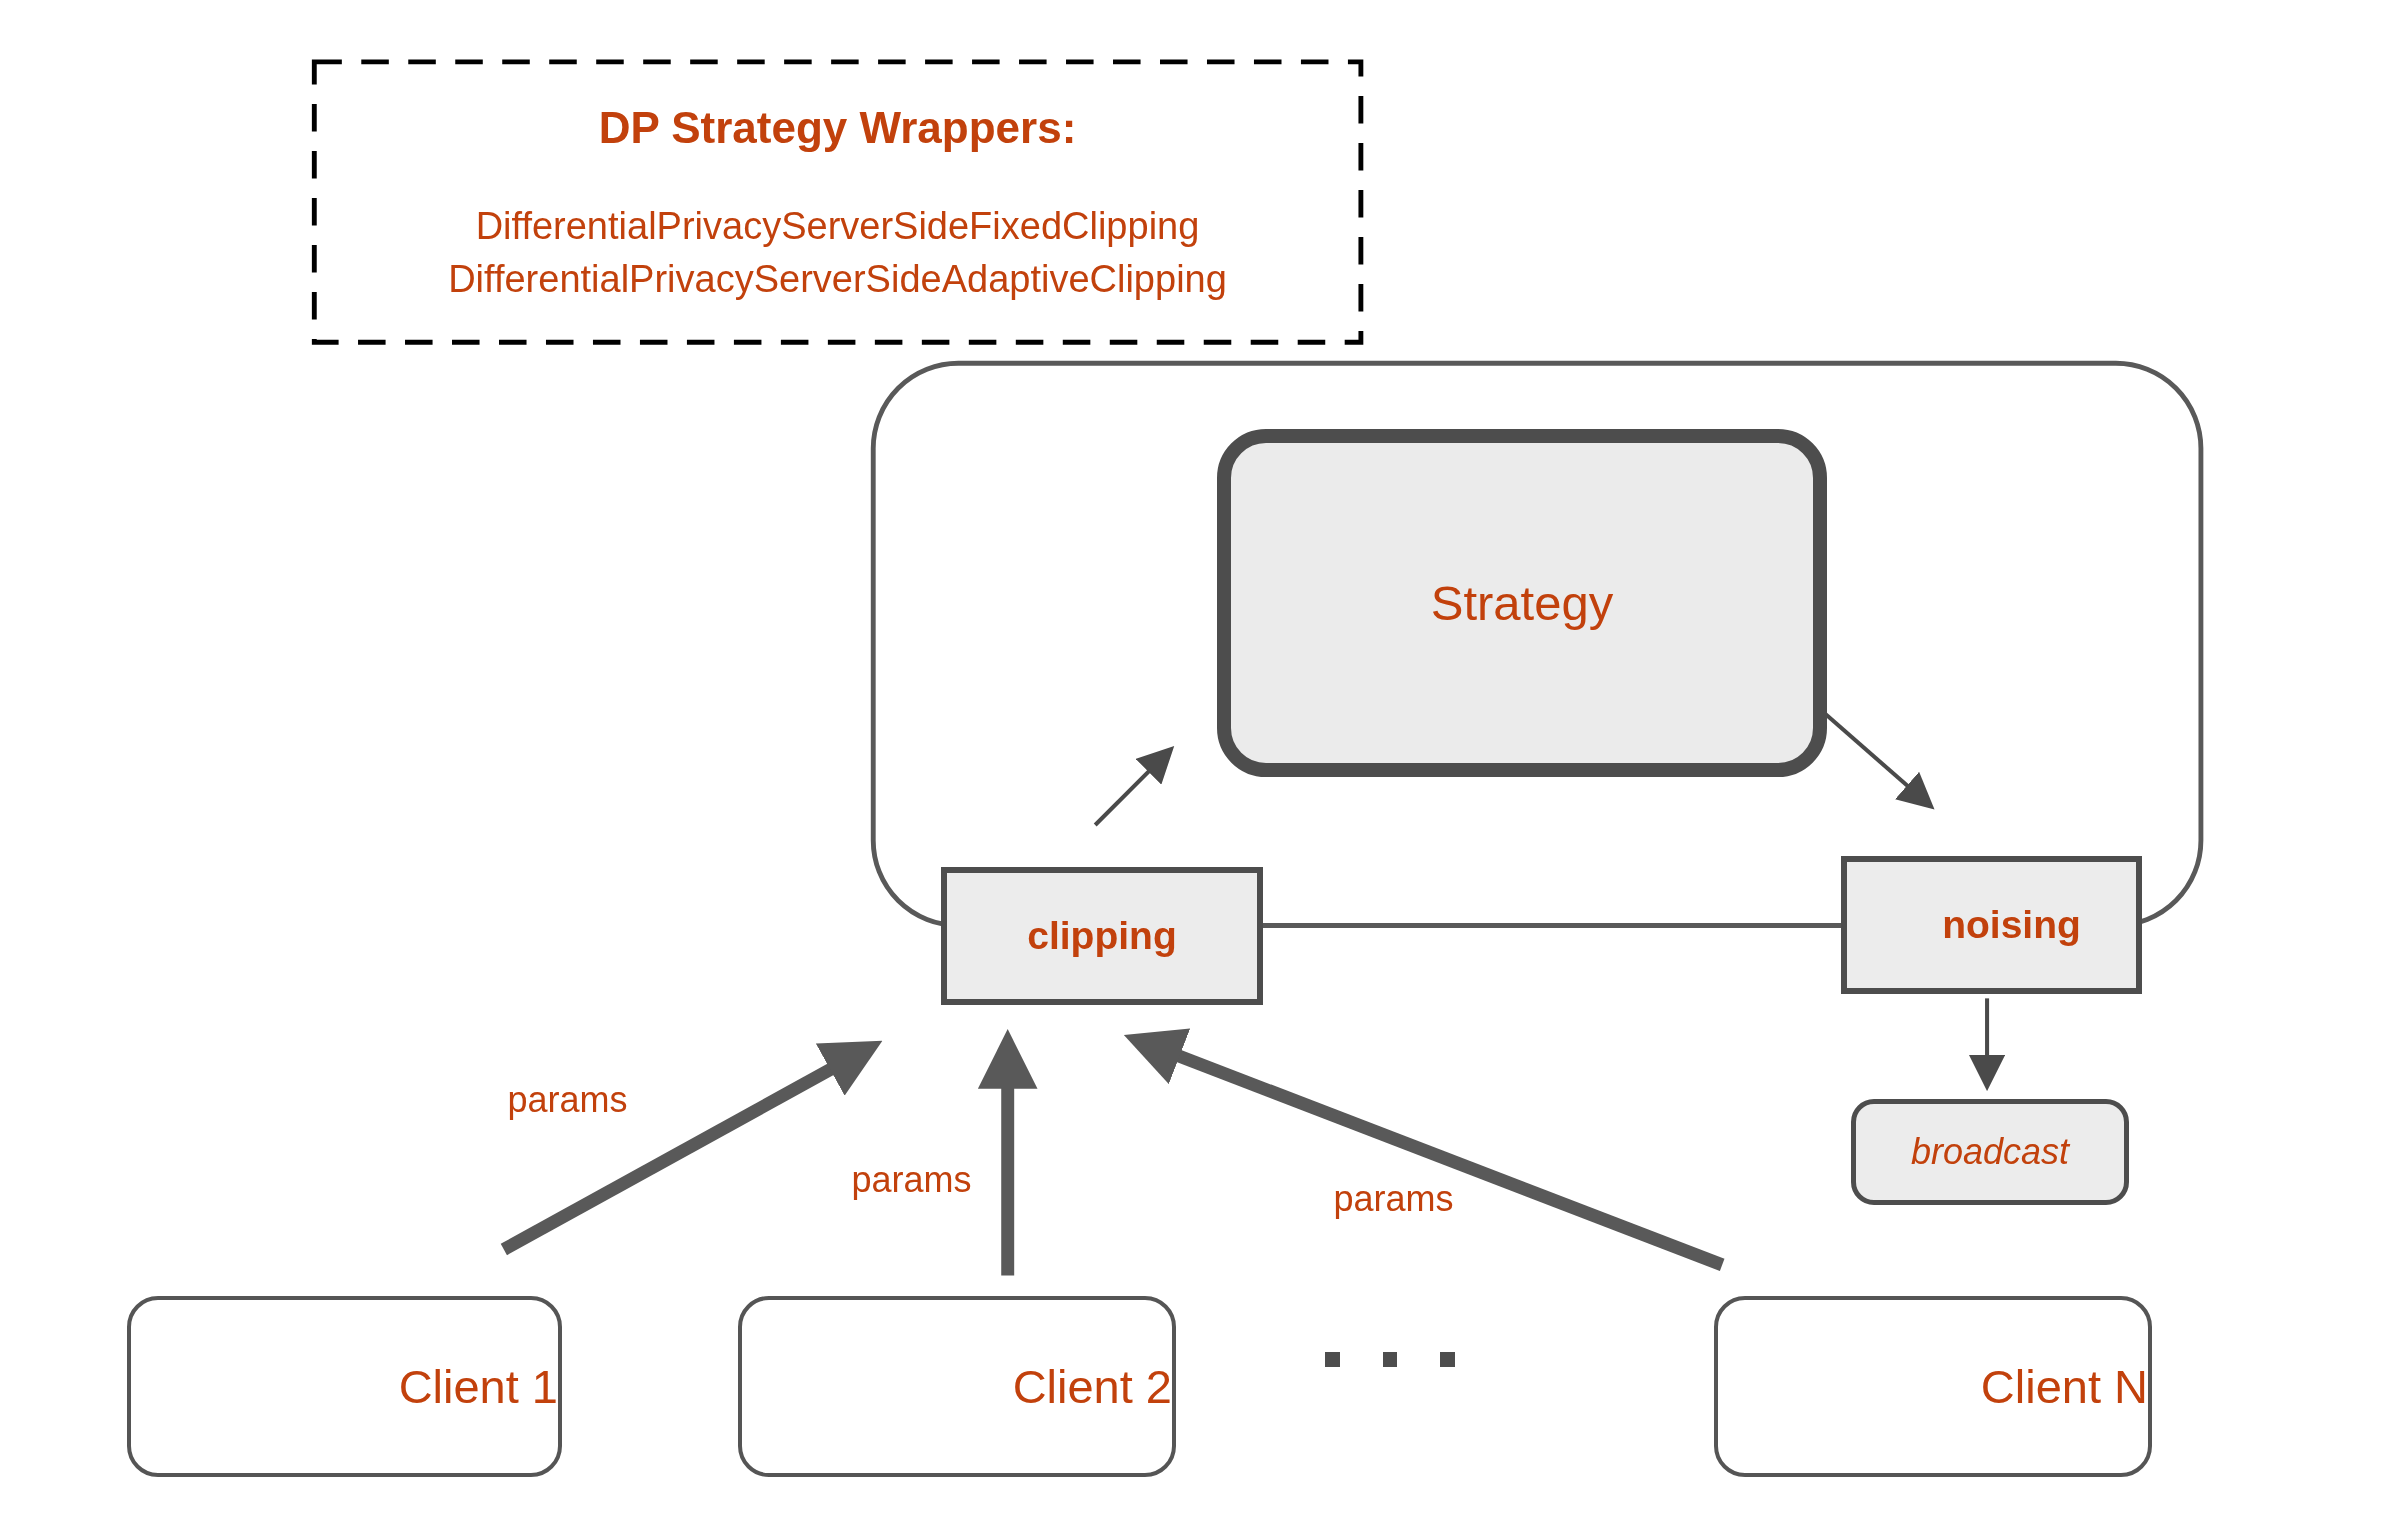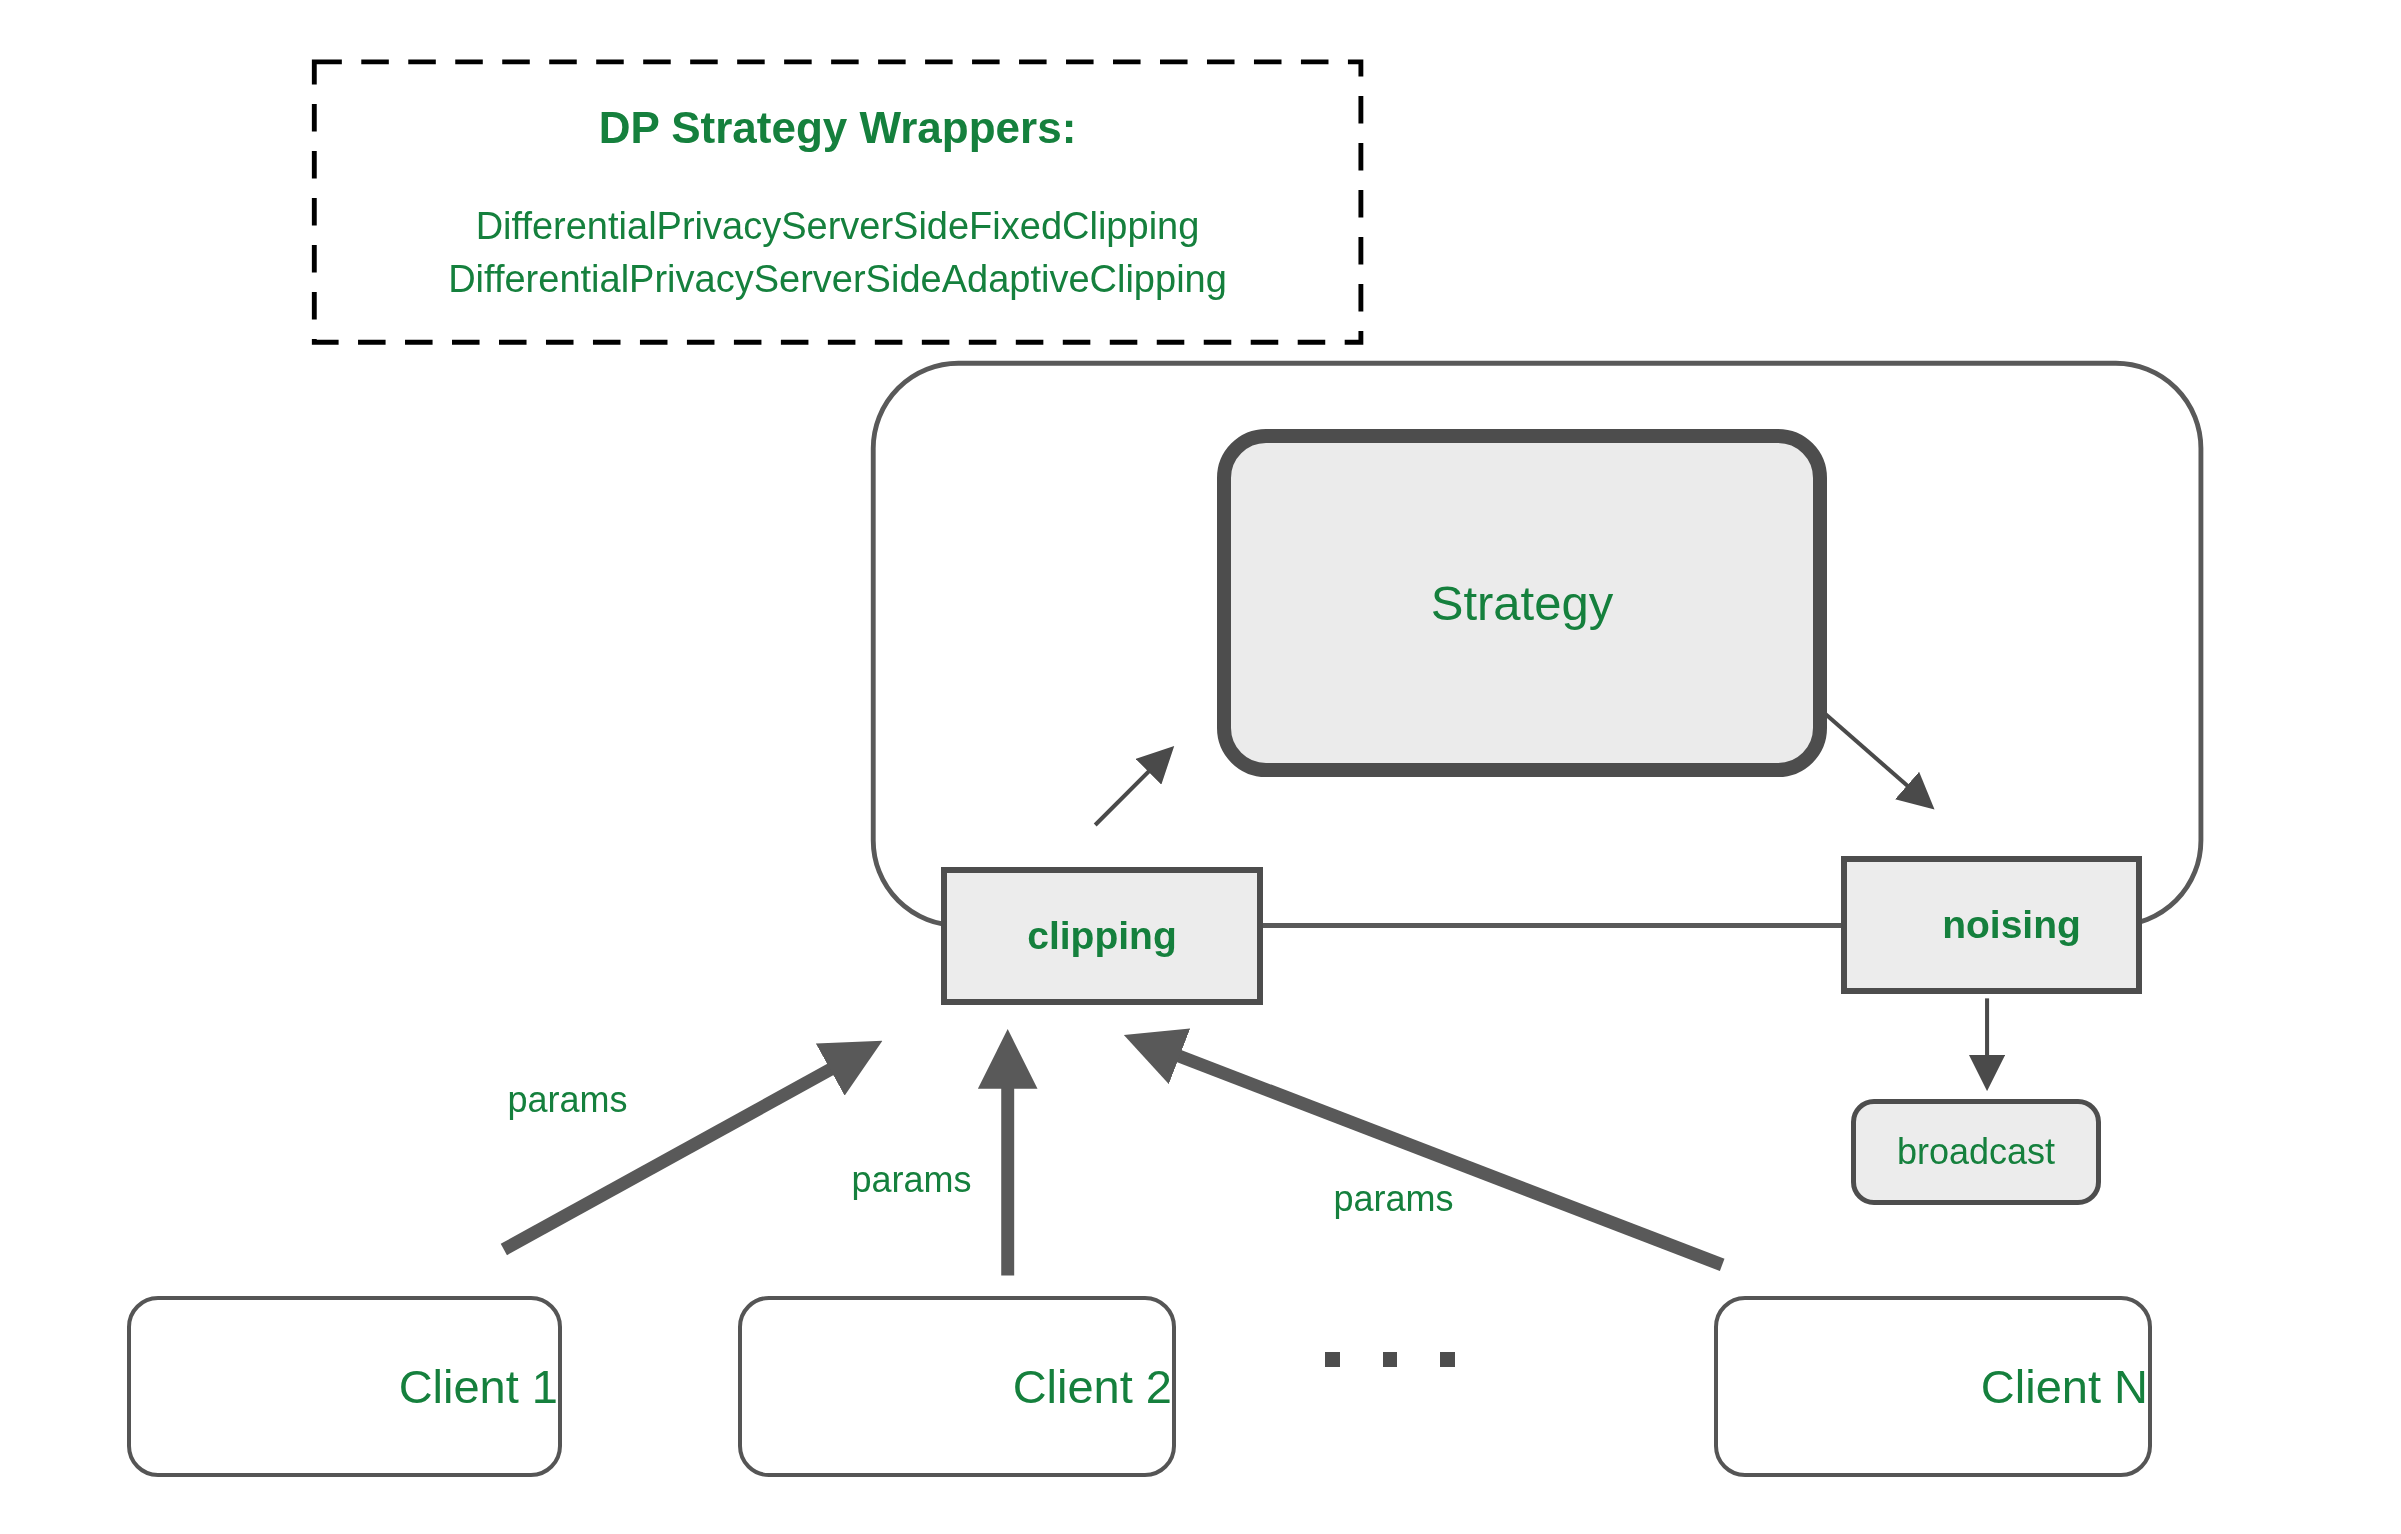--- a/index.html
+++ b/index.html
@@ -2,21 +2,21 @@
 <html style="font-size:13px"><head>
 <meta charset="utf-8">
 <style>
   html, body { margin: 0; padding: 0; background: #ffffff; }
   .stage {
     position: relative;
     width: 2401px;
     height: 1535px;
     background: #ffffff;
     font-family: "Liberation Sans", "DejaVu Sans", sans-serif;
-    color: #15803d;
+    color: #c2410c;
     overflow: hidden;
   }
   .stage svg.wires {
     position: absolute;
     left: 0; top: 0;
     width: 2401px; height: 1535px;
   }
   .abs { position: absolute; box-sizing: border-box; }
 
   
@@ -34,22 +34,22 @@
   }
   .strategy {
     left: 1217px; top: 429px; width: 610px; height: 348px;
     border: 14.6px solid #4d4d4d; border-radius: 49px;
     background: #ebebeb; font-size: 49px;
   }
   .clipping { left: 917px; top: 867px; width: 322px; height: 138px;
     font-size: 39px; font-weight: 700; margin-left: 24px; }
   .noising  { left: 1841px; top: 856px; width: 301px; height: 138px;
     font-size: 39px; font-weight: 700; padding-left: 40px; }
-  .broadcast { left: 1851px; top: 1099px; width: 250px; height: 106px;
-    border-width: 5.7px; border-radius: 23px; font-size: 36px; }
+  .broadcast { left: 1851px; top: 1099px; width: 278px; height: 106px;
+    border-width: 5.7px; border-radius: 23px; font-size: 36px; font-style: italic; }
 
   .client {
     top: 1296px; height: 181px;
     background: #ffffff; border: 4.9px solid #555555; border-radius: 31px;
     display: flex; align-items: center; justify-content: flex-end;
     font-size: 47px;
   }
   .client1 { left: 127px;  width: 435px; }
   .client2 { left: 738px;  width: 438px; }
   .clientN { left: 1714px; width: 438px; }

